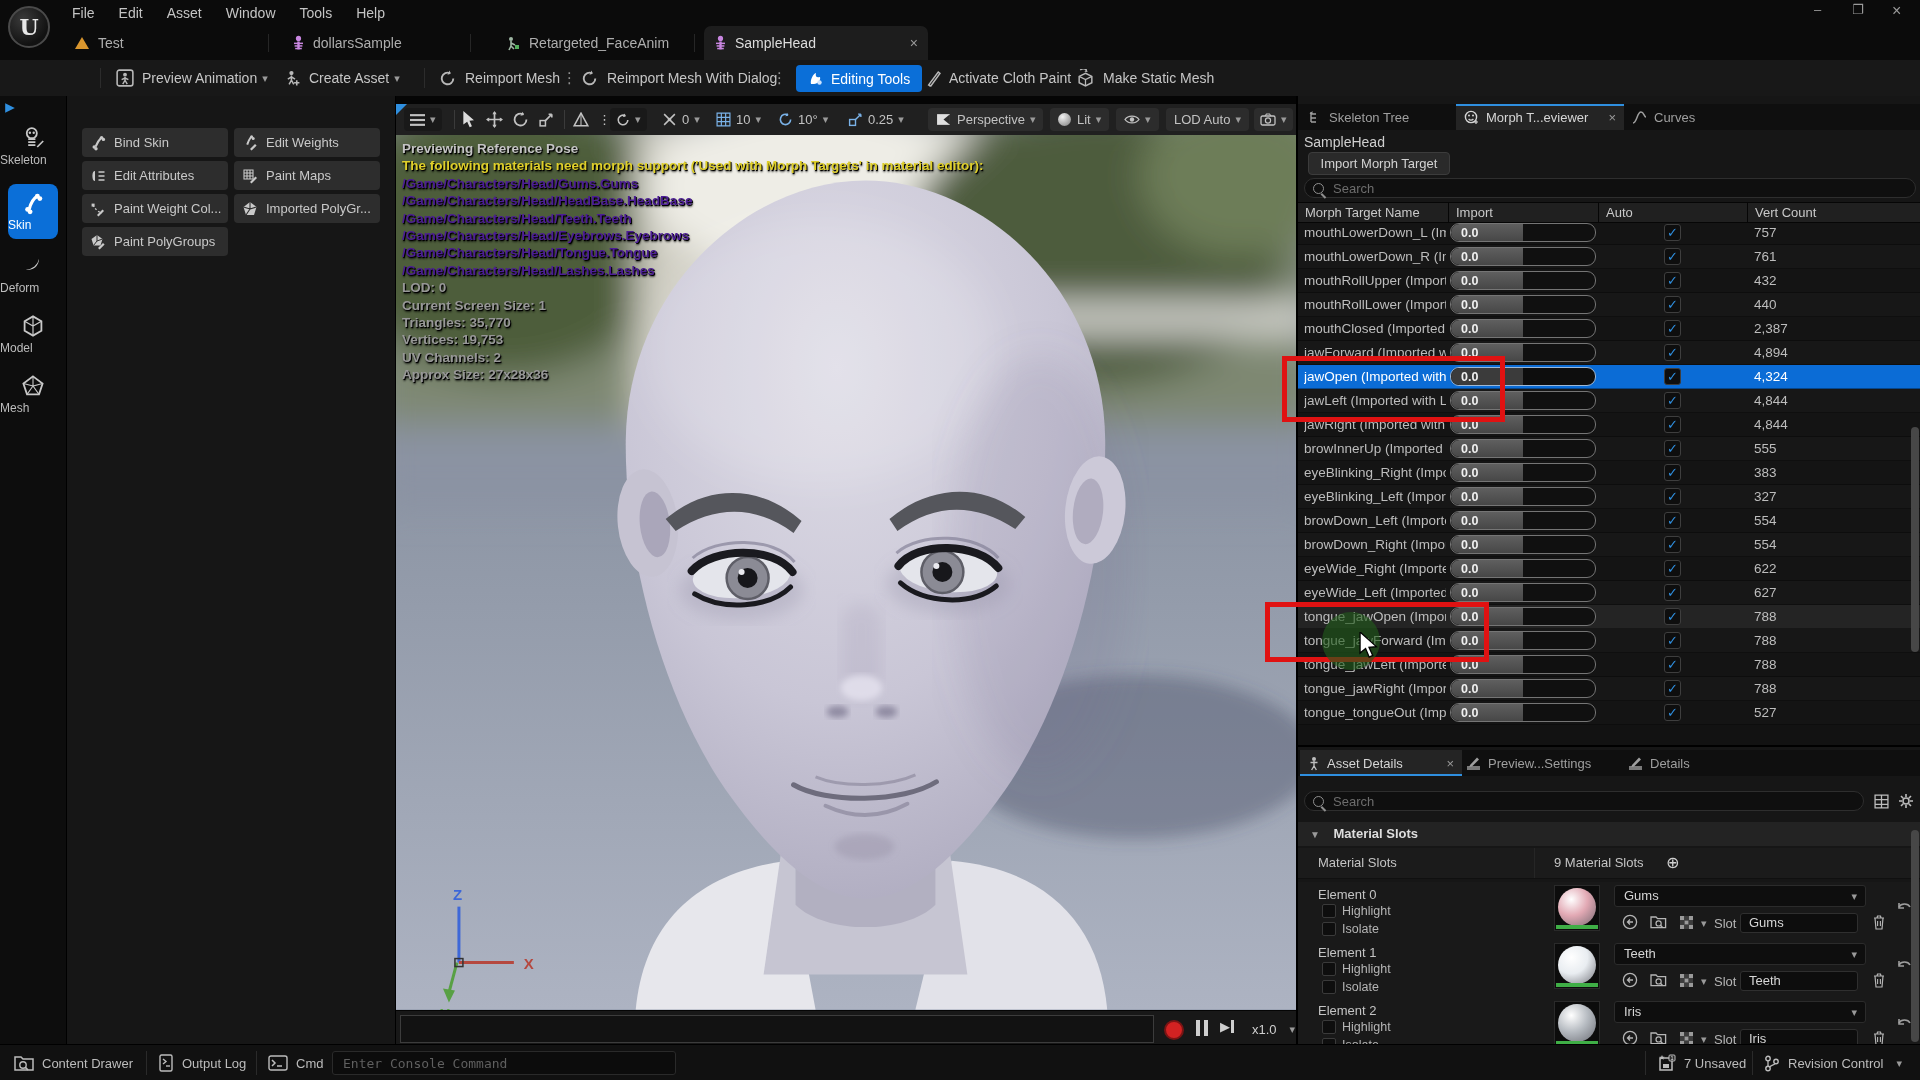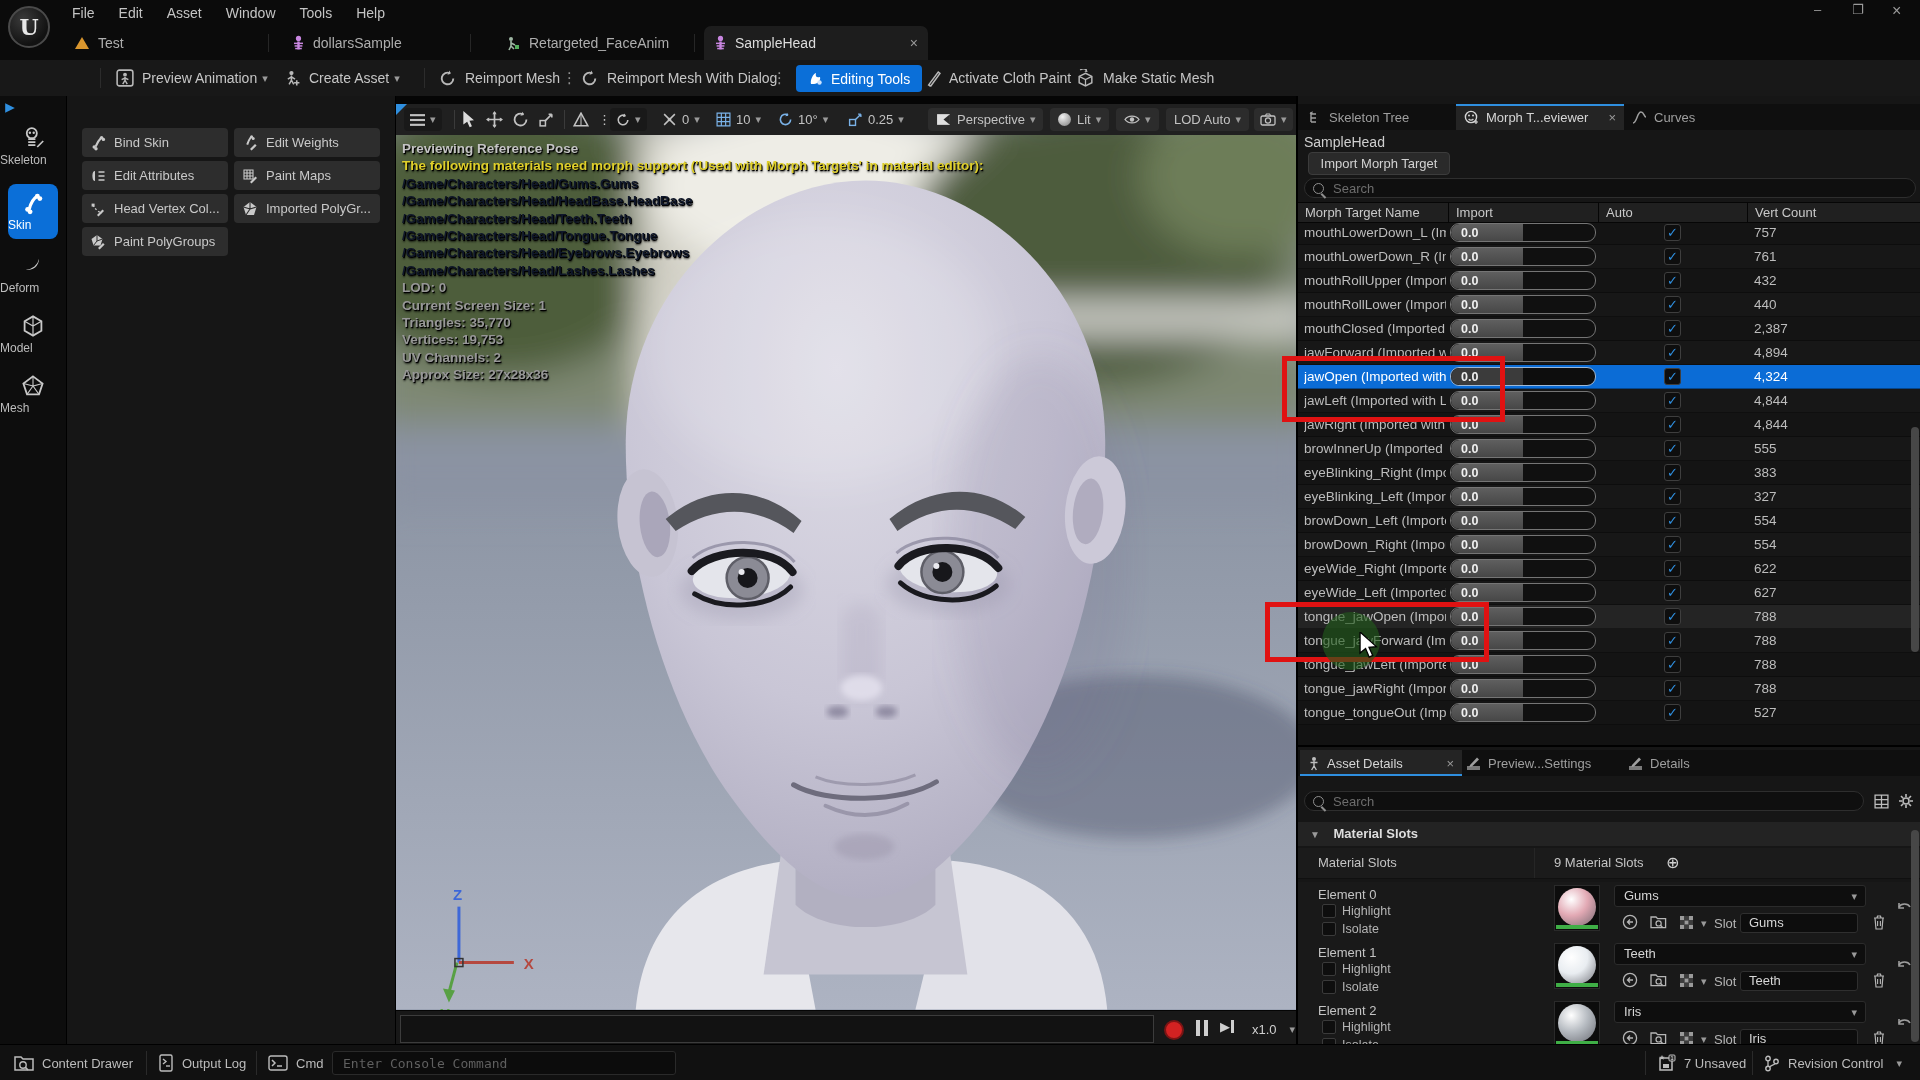--- a/index.html
+++ b/index.html
@@ -37,21 +37,21 @@
            gap:8px;padding-left:8px;box-sizing:border-box;color:#c9c9c9;font-size:13px;white-space:nowrap;overflow:hidden}
   
   .vp-toolbar{position:absolute;left:396px;top:104px;width:900px;height:31px;background:#202020;border-bottom:1px solid #0a0a0a}
   .vp-item{position:absolute;top:0;height:31px;display:flex;align-items:center;color:#c2c2c2;font-size:13px;white-space:nowrap}
   .vp-pill{background:#2c2c2c;border-radius:4px;height:23px;top:4px;padding:0 8px}
   .vp-dark{background:#191919;border-radius:4px;height:23px;top:4px;padding:0 6px}
   .vpsep{position:absolute;top:6px;width:1px;height:19px;background:#3a3a3a}
   .scene-wrap{position:absolute;left:396px;top:135px;width:900px;height:875px;overflow:hidden;background:#8a93a6}
   #overlay-lines{position:absolute;left:6px;top:5px;font-size:13.5px;font-weight:bold;line-height:17.4px;white-space:nowrap;
                  text-shadow:1px 1px 0 #000,1px 2px 2px rgba(0,0,0,.8)}
-  .ov-title{color:#c4c4c4}.ov-warning{color:#dfcf2a}.ov-path{color:#0f172a}.ov-stat{color:#979797}
+  .ov-title{color:#c4c4c4}.ov-warning{color:#dfcf2a}.ov-path{color:#4c1d95}.ov-stat{color:#979797}
   .playbar{position:absolute;left:396px;top:1010px;width:900px;height:34px;background:#181818;border-top:1px solid #050505}
   .scrub{position:absolute;left:4px;top:4px;width:752px;height:26px;background:#121212;border:1px solid #3c3c3c}
   .rec{position:absolute;left:768px;top:9px;width:16px;height:16px;border-radius:50%;background:#d32222;border:2px solid #7a1414}
   .pbar{position:absolute;top:9px;width:4px;height:16px;background:#cfcfcf}
   .step{position:absolute;top:8px;color:#cfcfcf;font-size:13px}
   
   .rpanel{position:absolute;left:1296px;top:96px;width:624px;height:649px;background:#161616;border-left:2px solid #000}
   .ptabbar{position:absolute;left:0;top:8px;width:624px;height:26px;background:#0f0f0f}
   .ptab{position:absolute;top:0;height:26px;display:flex;align-items:center;gap:7px;color:#9f9f9f;font-size:13px;padding:0 8px}
   .ptab.active{background:#242424;color:#d6d6d6}
@@ -335,21 +335,21 @@
         <path d="M8 14 L13.5 8.5 L15 10 L9.5 15.5 Z" fill="#c9c9c9"></path>
       </svg>
     <span>Paint Maps</span>
   </div>
   <div class="toolbtn" style="left:15px;top:98px">
     <svg class="ic" width="16" height="16" viewBox="0 0 16 16">
         <path d="M3 4 C5 8 8 11 12 12" stroke="#c9c9c9" stroke-width="1.3" fill="none" stroke-dasharray="2 2"></path>
         <rect x="1.6" y="2.6" width="3" height="3" fill="#c9c9c9"></rect>
         <path d="M7 14 L12.5 8.5 L14 10 L8.5 15.5 Z" fill="#c9c9c9"></path>
       </svg>
-    <span>Head Vertex Col...</span>
+    <span>Paint Weight Col...</span>
   </div>
   <div class="toolbtn" style="left:167px;top:98px">
     <svg class="ic" width="16" height="16" viewBox="0 0 16 16">
         <path d="M8 1 L14.5 6 L12 14 L4 14 L1.5 6 Z" fill="#c9c9c9"></path>
         <path d="M8 1 L8 8 L14.5 6 M8 8 L4 14 M8 8 L1.5 6" stroke="#2d2d2d" stroke-width="1.1" fill="none"></path>
       </svg>
     <span>Imported PolyGr...</span>
   </div>
   <div class="toolbtn" style="left:15px;top:131px">
     <svg class="ic" width="16" height="16" viewBox="0 0 16 16">
@@ -578,22 +578,22 @@
       <text x="128" y="834" fill="#b5483f">X</text>
       <text x="44" y="884" fill="#58a044">Y</text>
     </g>
   </svg>
   <div id="overlay-lines">
       <div class="ov-title">Previewing Reference Pose</div>
       <div class="ov-warning">The following materials need morph support ('Used with Morph Targets' in material editor):</div>
       <div class="ov-path">/Game/Characters/Head/Gums.Gums</div>
       <div class="ov-path">/Game/Characters/Head/HeadBase.HeadBase</div>
       <div class="ov-path">/Game/Characters/Head/Teeth.Teeth</div>
+      <div class="ov-path">/Game/Characters/Head/Eyebrows.Eyebrows</div>
       <div class="ov-path">/Game/Characters/Head/Tongue.Tongue</div>
-      <div class="ov-path">/Game/Characters/Head/Eyebrows.Eyebrows</div>
       <div class="ov-path">/Game/Characters/Head/Lashes.Lashes</div>
       <div class="ov-stat">LOD: 0</div>
       <div class="ov-stat">Current Screen Size: 1</div>
       <div class="ov-stat">Triangles: 35,770</div>
       <div class="ov-stat">Vertices: 19,753</div>
       <div class="ov-stat">UV Channels: 2</div>
       <div class="ov-stat">Approx Size: 27x28x36</div>
     </div>
 </div>
 

